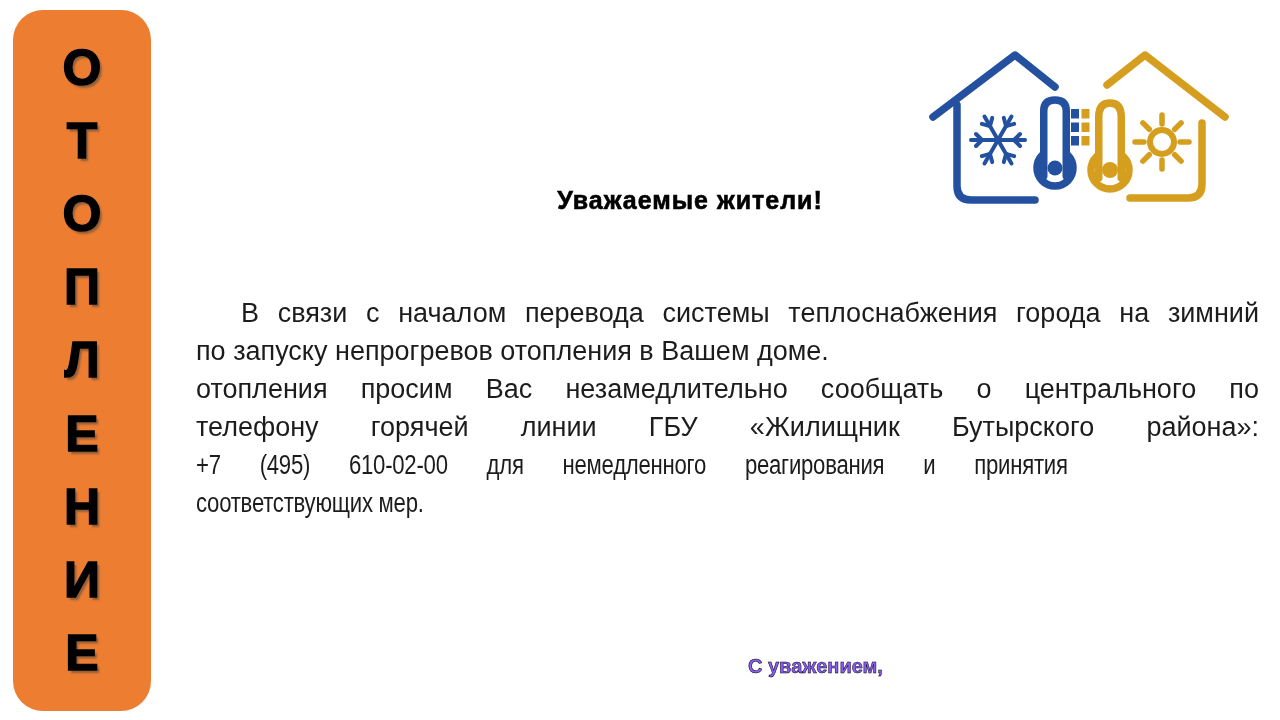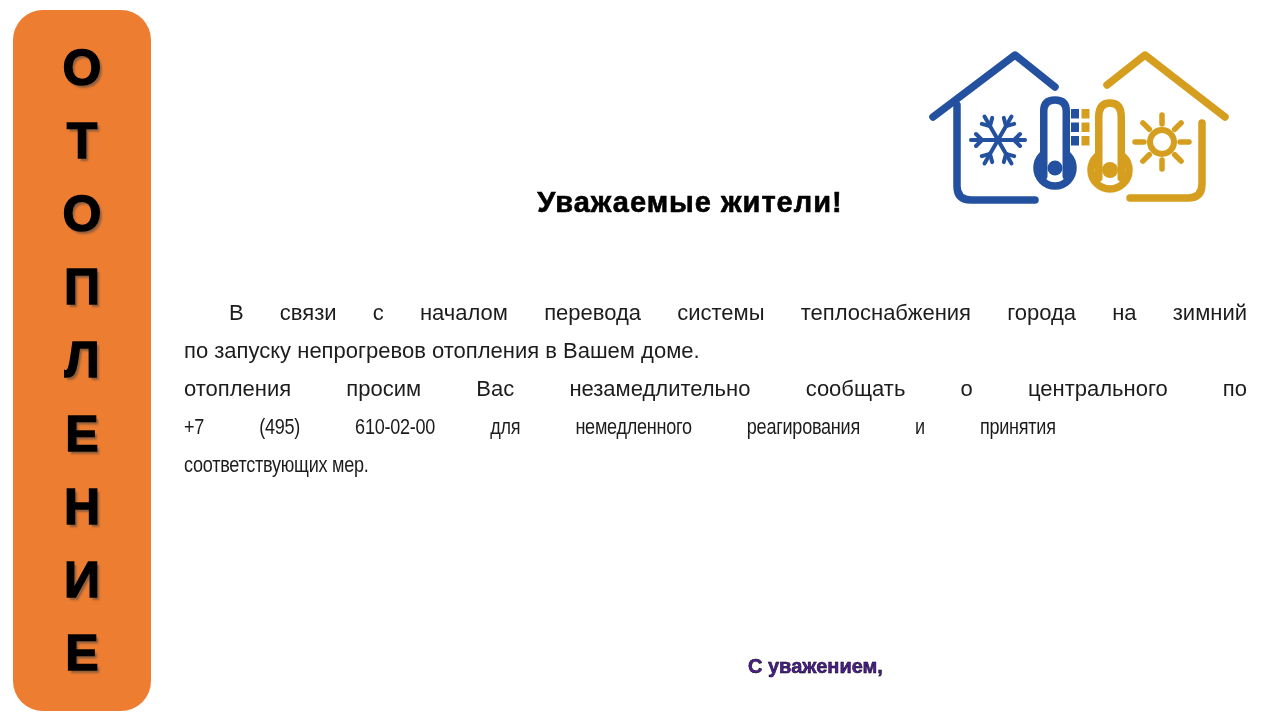--- a/index.html
+++ b/index.html
@@ -32,40 +32,40 @@
     font-size:50px;line-height:1;
     font-weight:900;color:#000;
     -webkit-text-stroke:1.4px #000;
     text-shadow:2.5px 2.5px 2px rgba(70,70,70,0.55);
     font-family:"Liberation Sans",sans-serif;
   }
   
   .heading{
     position:absolute;top:186px;left:450px;width:480px;
     text-align:center;
-    font-size:29px;font-weight:900;letter-spacing:1px;
+    font-size:25px;font-weight:900;letter-spacing:1px;
     -webkit-text-stroke:0.6px #000;
     color:#000;
   }
   
   .body{
-    position:absolute;left:184px;top:294px;width:1063px;
-    font-size:22px;line-height:38px;color:var(--ink);
+    position:absolute;left:196px;top:294px;width:1063px;
+    font-size:27px;line-height:38px;color:var(--ink);
   }
   .body .ln{width:100%;}
   .jl{text-align:justify;text-align-last:justify;}
   .ll{text-align:left;}
   .ind{text-indent:45px;}
   .narrow{width:122%;transform:scaleX(0.82);transform-origin:0 50%;letter-spacing:-0.3px;}
   
   .signature{
     position:absolute;left:748px;top:653px;
     font-size:20px;line-height:26px;font-weight:700;
     -webkit-text-stroke:0.5px #000;
-    color:#4c1d95;
+    color:#8b5cf6;
     text-align:right;
   }
   
   .icon{position:absolute;left:925px;top:45px;width:320px;height:180px;}
   .icon svg{width:100%;height:100%;display:block;}
   .sb{stroke:var(--blue);}
   .sg{stroke:var(--gold);}
   .fb{fill:var(--blue);}
   .fg{fill:var(--gold);}
   .fw{fill:#fff;}
@@ -153,20 +153,21 @@
       </g>
     </svg>
   </div>
 
   <div class="heading">Уважаемые жители!</div>
 
   <div class="body">
     <div class="ln jl ind">В связи с началом перевода системы теплоснабжения города на зимний</div>
     <div class="ln ll">по запуску непрогревов отопления в Вашем доме.</div>
     <div class="ln jl">отопления просим Вас незамедлительно сообщать о центрального по</div>
+    <div class="ln jl">телефону горячей линии ГБУ «Жилищник Бутырского района»:</div>
     <div class="ln jl narrow">+7 (495) 610-02-00 для немедленного реагирования и принятия</div>
     <div class="ln ll narrow">соответствующих мер.</div>
   </div>
 
   <div class="signature">
     <div>С уважением,</div>
   </div>
 
 </div>
 

